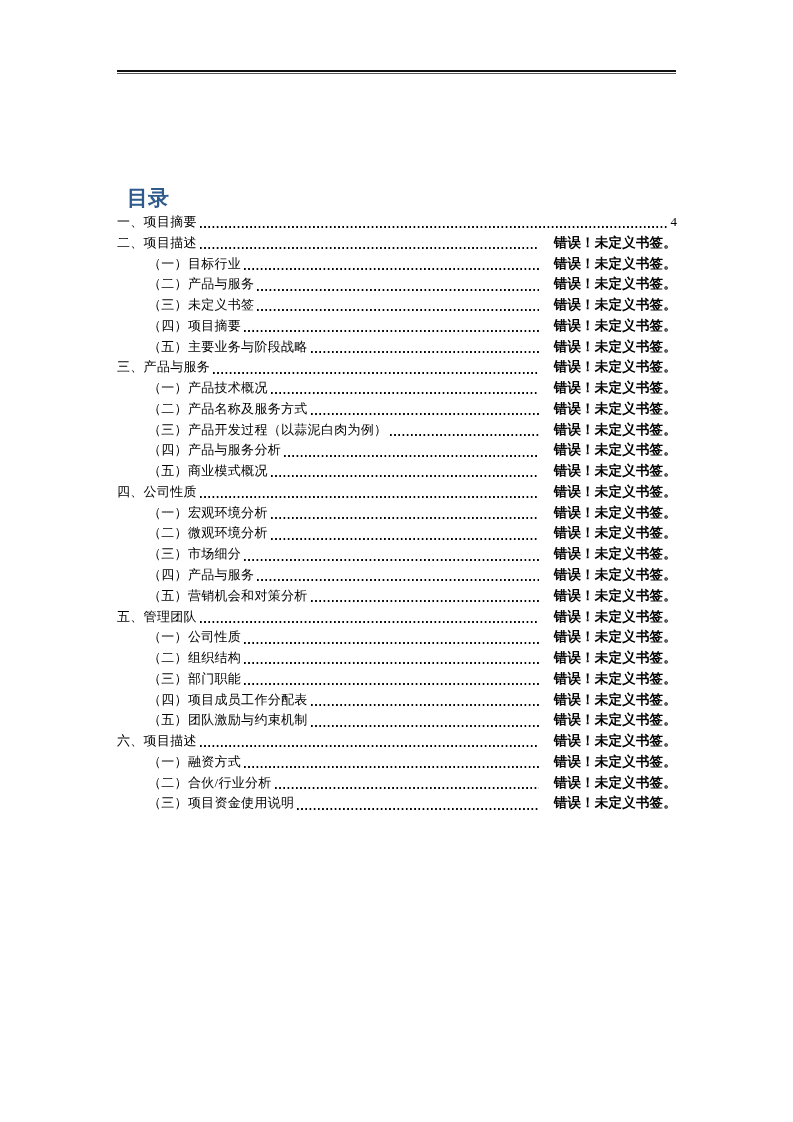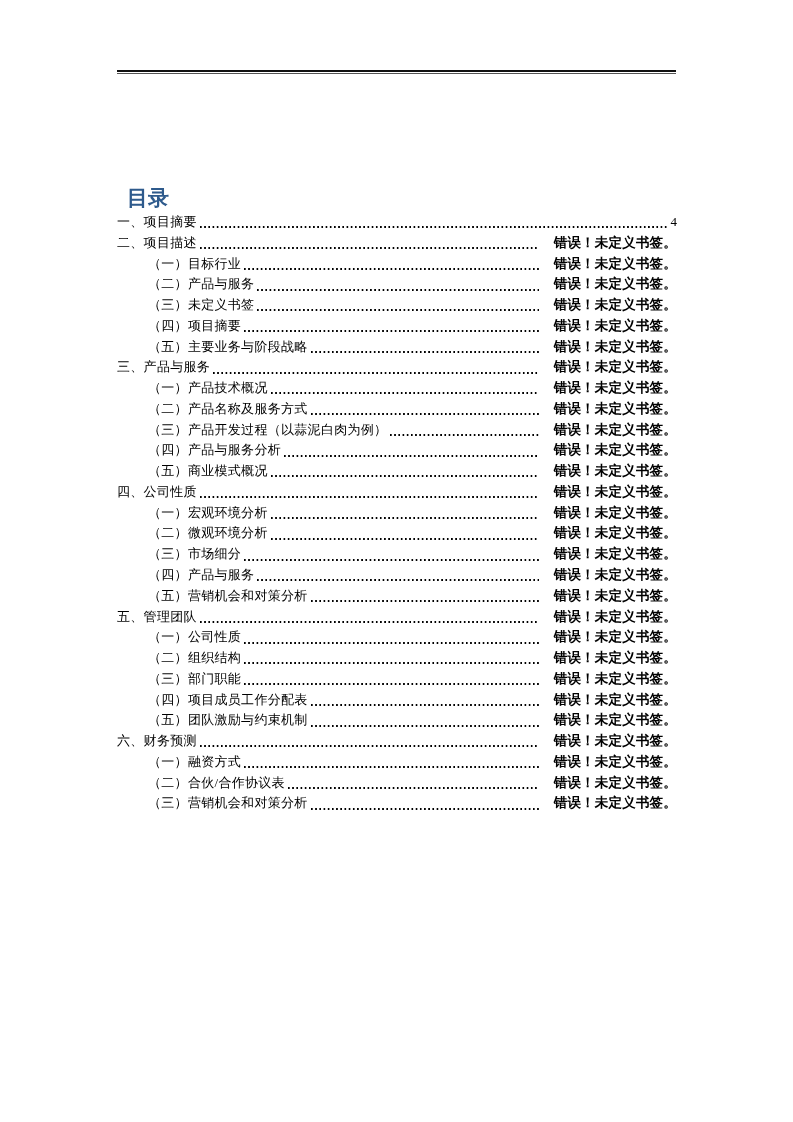--- a/index.html
+++ b/index.html
@@ -213,33 +213,33 @@
         <span class="toc-label">（四）项目成员工作分配表</span>
         <span class="leader"></span>
         <span class="toc-ref err">错误！未定义书签。</span>
       </div>
       <div class="toc-row lvl2">
         <span class="toc-label">（五）团队激励与约束机制</span>
         <span class="leader"></span>
         <span class="toc-ref err">错误！未定义书签。</span>
       </div>
       <div class="toc-row">
-        <span class="toc-label">六、财务预测</span>
+        <span class="toc-label">六、项目描述</span>
         <span class="leader"></span>
         <span class="toc-ref err">错误！未定义书签。</span>
       </div>
       <div class="toc-row lvl2">
         <span class="toc-label">（一）融资方式</span>
         <span class="leader"></span>
         <span class="toc-ref err">错误！未定义书签。</span>
       </div>
       <div class="toc-row lvl2">
-        <span class="toc-label">（二）合伙/合作协议表</span>
-        <span class="leader"></span>
-        <span class="toc-ref err">错误！未定义书签。</span>
-      </div>
-      <div class="toc-row lvl2">
-        <span class="toc-label">（三）营销机会和对策分析</span>
+        <span class="toc-label">（二）合伙/行业分析</span>
+        <span class="leader"></span>
+        <span class="toc-ref err">错误！未定义书签。</span>
+      </div>
+      <div class="toc-row lvl2">
+        <span class="toc-label">（三）项目资金使用说明</span>
         <span class="leader"></span>
         <span class="toc-ref err">错误！未定义书签。</span>
       </div>
     </div>
 </div>
 
 </body></html>

